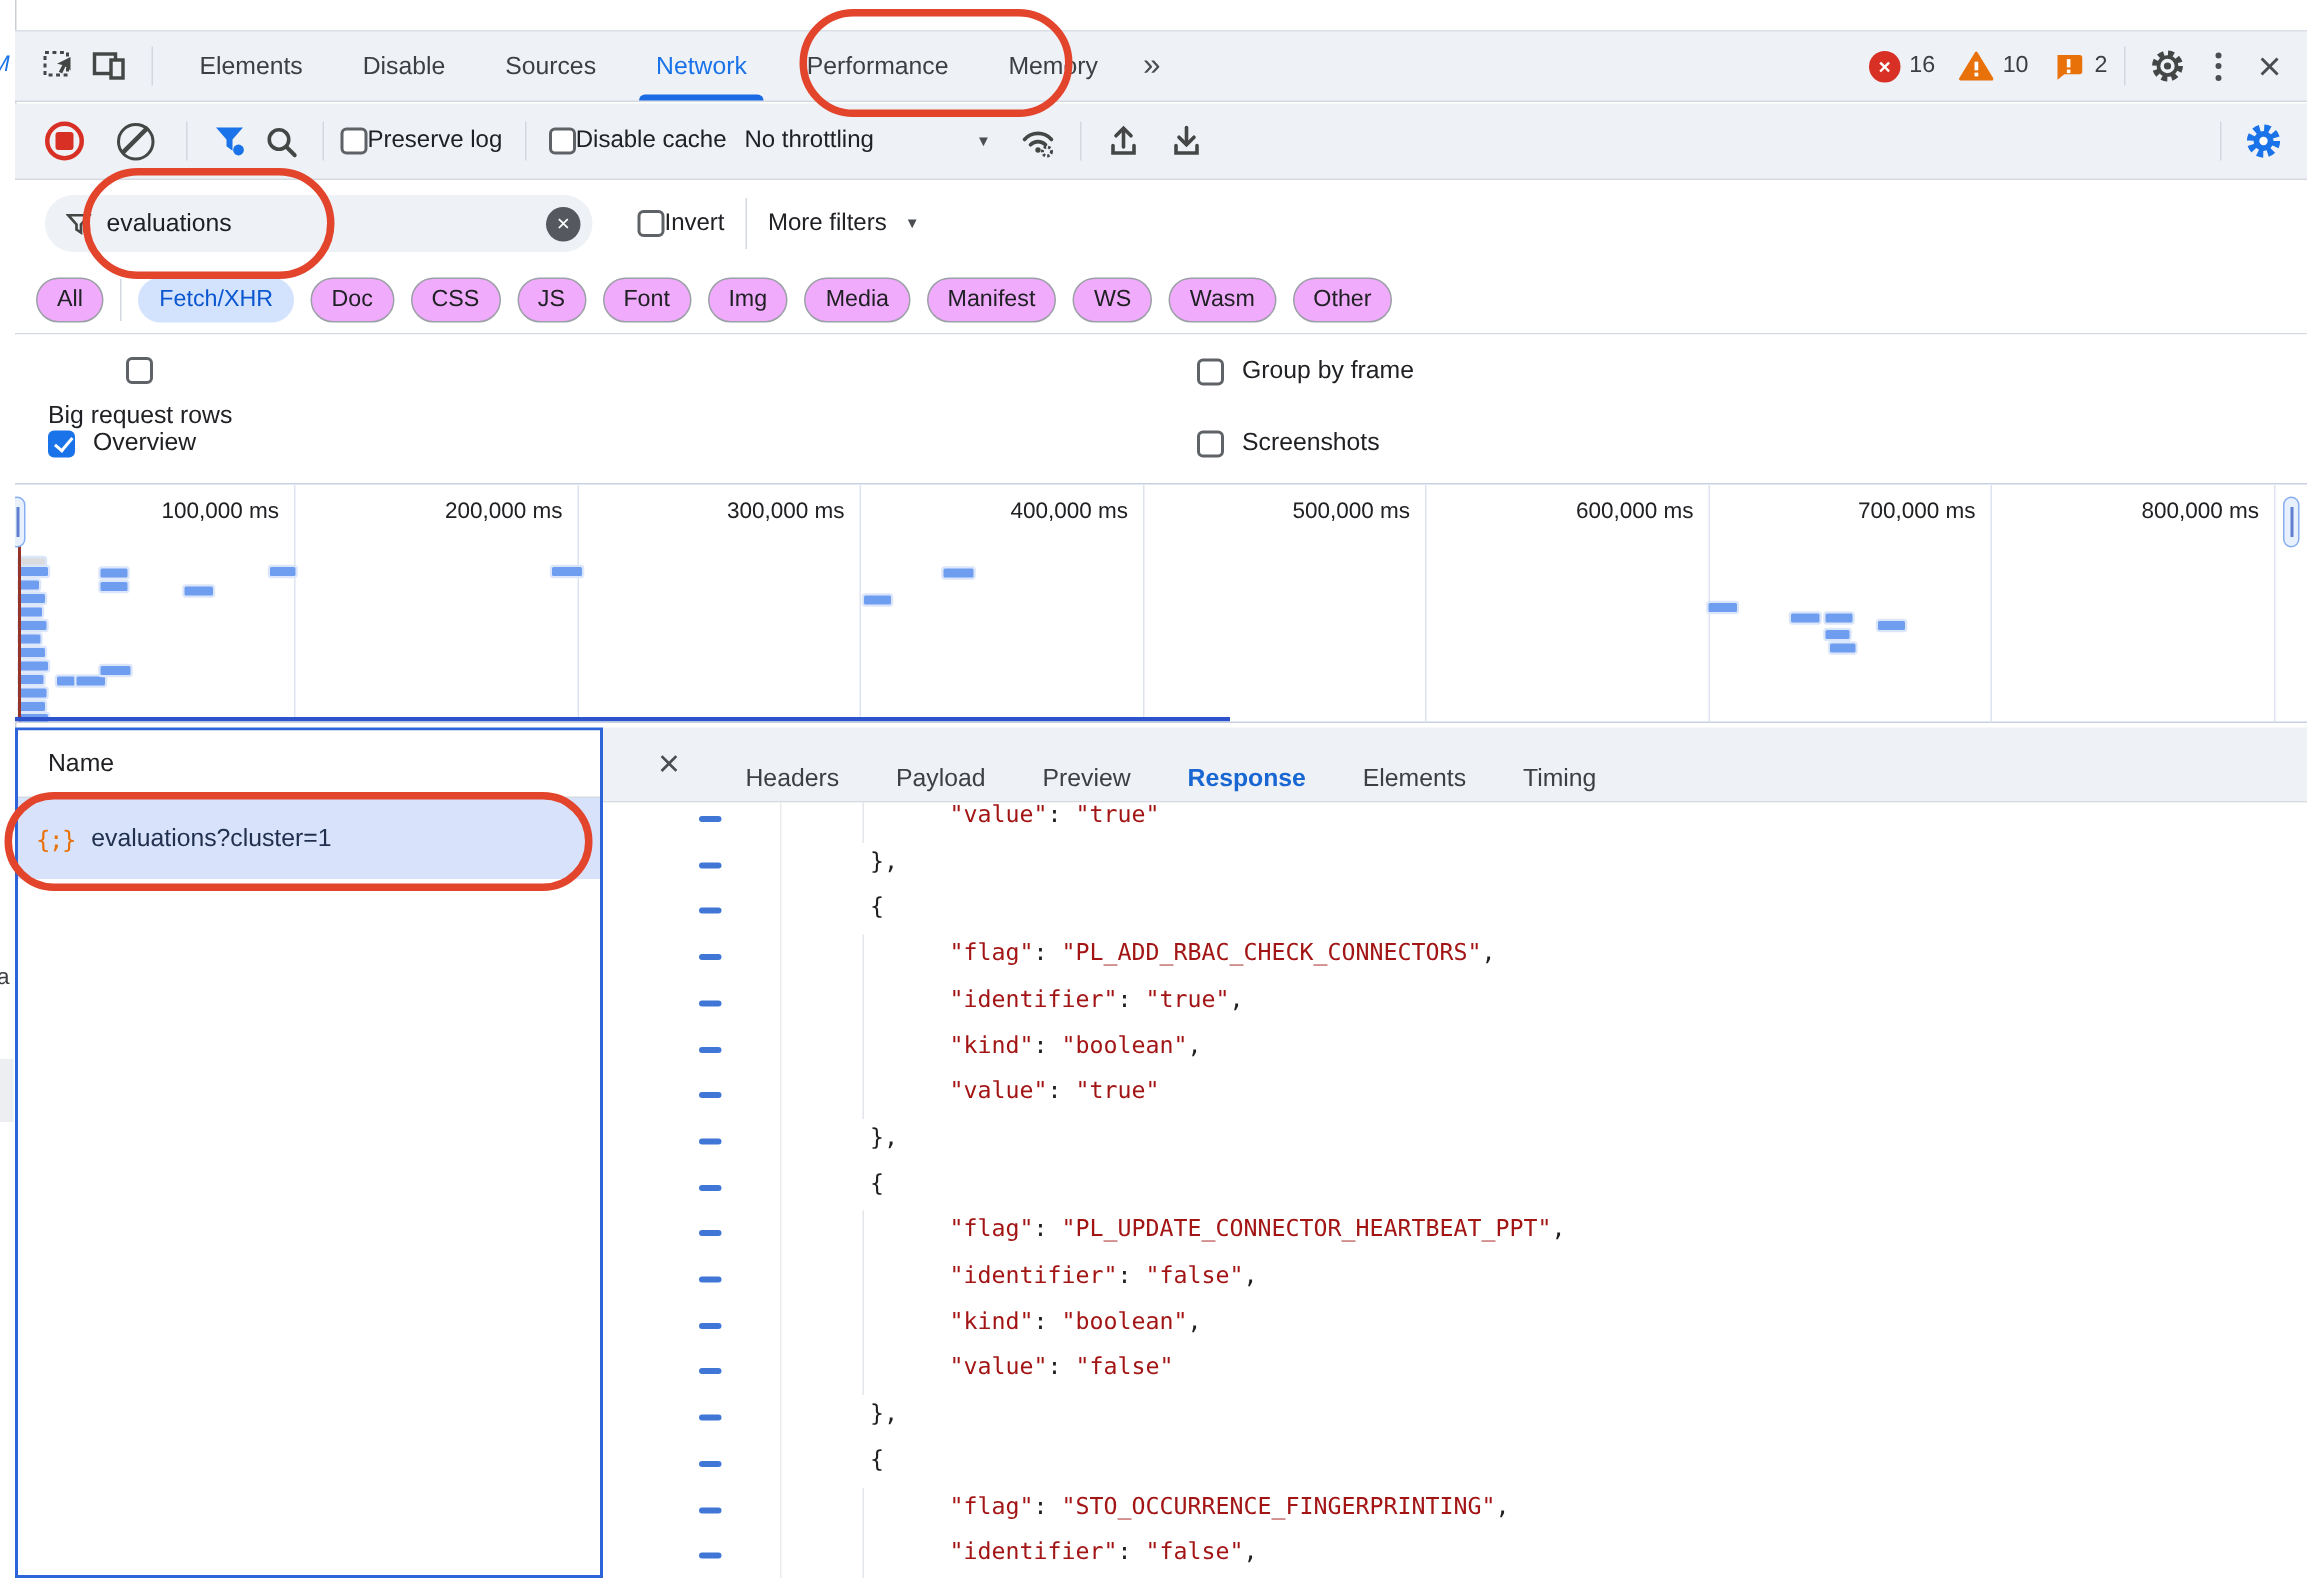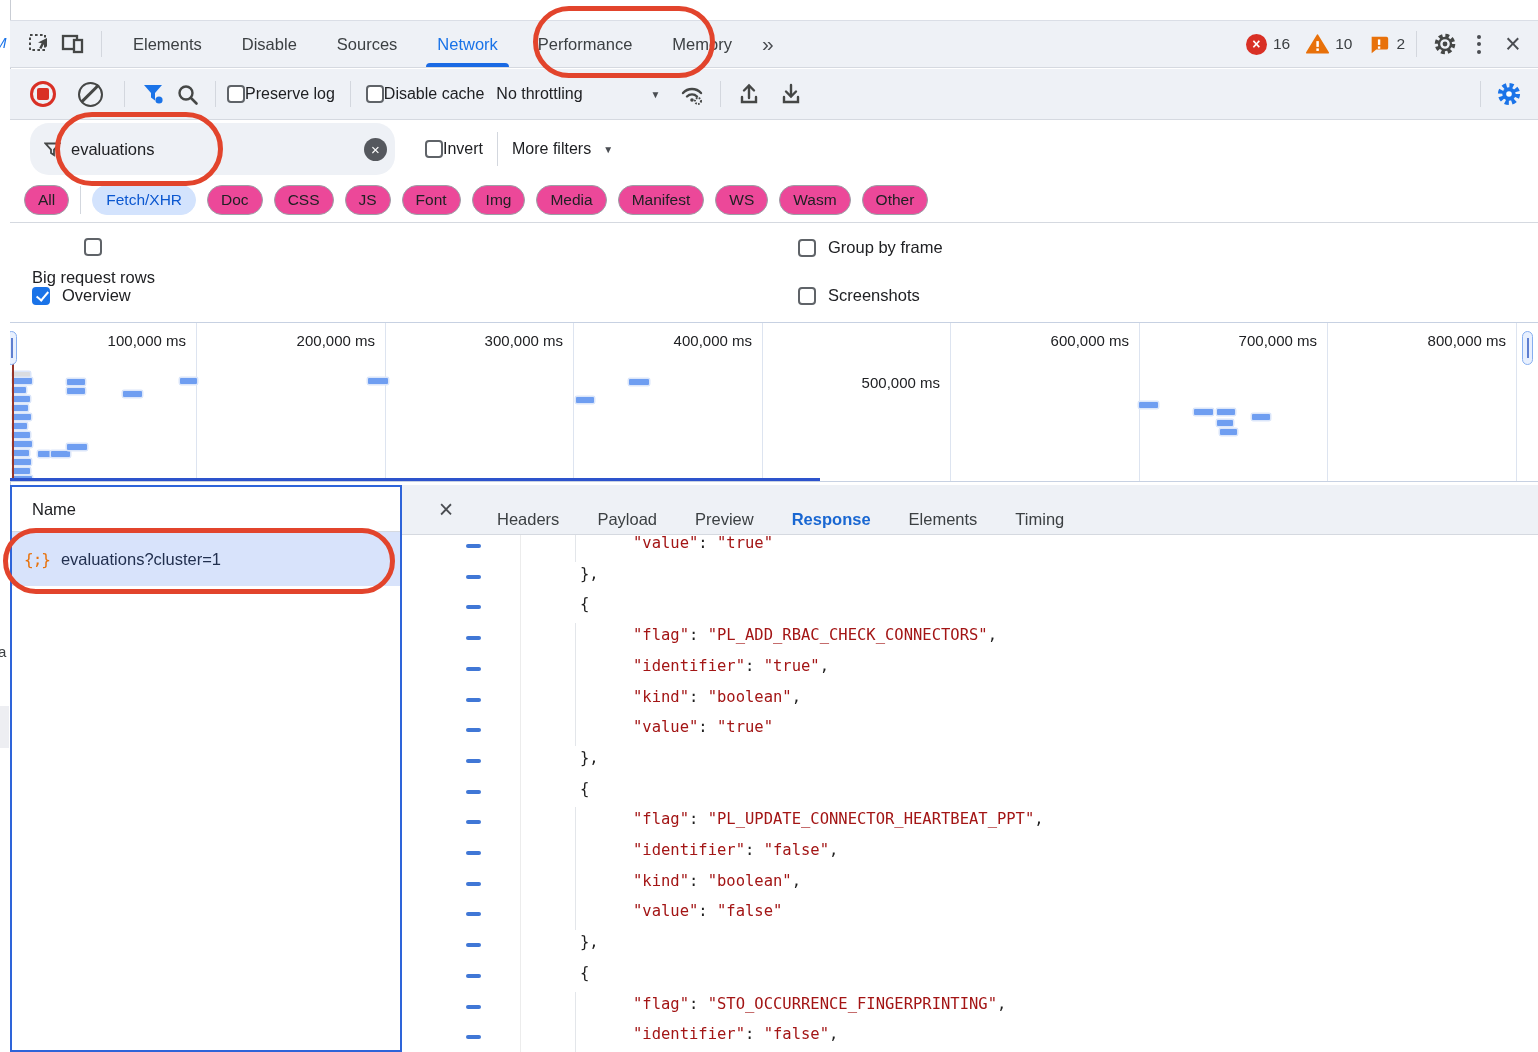--- a/index.html
+++ b/index.html
@@ -43,28 +43,28 @@
   .tb-label { font-size:16px; color:#202124; white-space:nowrap; }
   .cb { flex:none; width:18px; height:18px; border:2px solid #5f6368; border-radius:4px; background:#fff; position:relative; }
   .cb.checked { background:#1a73e8; border-color:#1a73e8; }
   .cb.checked::after { content:""; position:absolute; left:4.5px; top:0.5px; width:5px; height:10px; border:solid #fff; border-width:0 2.6px 2.6px 0; transform:rotate(40deg); }
   .cb-wrap { display:flex; align-items:center; }
   .caret { font-size:10px; color:#4a4d52; margin-left:12px; }
   .throttle { display:flex; align-items:center; margin-left:12px; }
 
   
   .filter-row { top:120px; height:58px; background:#fff; padding-left:20px; }
-  .filter-pill { width:365px; height:52px; border-radius:19px; background:#eef1f6; display:flex; align-items:center; padding:0 8px 0 14px; }
+  .filter-pill { width:365px; height:38px; border-radius:19px; background:#eef1f6; display:flex; align-items:center; padding:0 8px 0 14px; }
   .filter-input { flex:1; border:none; outline:none; background:transparent; font-size:16.5px; color:#202124; font-family:"Liberation Sans",sans-serif; margin-left:10px; }
   .clear-circ { flex:none; width:23px; height:23px; border-radius:50%; background:#55585e; color:#fff; font-size:15px; display:flex; align-items:center; justify-content:center; line-height:1; }
 
   
   .chips-row { top:178px; height:45px; background:#fff; border-bottom:1px solid #d5d9e0; padding-left:14px; }
   #chips { display:flex; align-items:center; gap:11px; }
-  .chip { padding:5px 13px; border:1px solid #9aa0a6; border-radius:15px; font-size:15.5px; color:#202124; background:#ec4899; white-space:nowrap; }
+  .chip { padding:5px 13px; border:1px solid #9aa0a6; border-radius:15px; font-size:15.5px; color:#202124; background:#f0abfc; white-space:nowrap; }
   .chip.selected { background:#d3e3fd; border-color:#d3e3fd; color:#0b57d0; }
   .chip-div { width:1px; height:28px; background:#d3d7de; }
 
   
   .options { position:absolute; left:10px; right:0; top:223px; height:99px; background:#fff; }
   .opt { position:absolute; display:flex; align-items:center; gap:12px; font-size:16.5px; color:#202124; }
 
   
   .overview { position:absolute; left:10px; top:322px; width:1528px; height:160px; background:#fff; border-top:1px solid #c7d1e2; border-bottom:1px solid #c7d1e2; overflow:hidden; }
   .gridline { position:absolute; top:0; bottom:0; width:1px; background:#dde4f0; }
@@ -304,21 +304,21 @@
   <div class="overview" id="overview">
       <div class="gridline" style="left: 186px;"></div>
       <div class="tick-label" style="left: 26px;">100,000 ms</div>
       <div class="gridline" style="left: 375px;"></div>
       <div class="tick-label" style="left: 215px;">200,000 ms</div>
       <div class="gridline" style="left: 563px;"></div>
       <div class="tick-label" style="left: 403px;">300,000 ms</div>
       <div class="gridline" style="left: 752px;"></div>
       <div class="tick-label" style="left: 592px;">400,000 ms</div>
       <div class="gridline" style="left: 940px;"></div>
-      <div class="tick-label" style="left: 780px; margin-top: 42px;">500,000 ms</div>
+      <div class="tick-label" style="left: 780px;">500,000 ms</div>
       <div class="gridline" style="left: 1129px;"></div>
       <div class="tick-label" style="left: 969px;">600,000 ms</div>
       <div class="gridline" style="left: 1317px;"></div>
       <div class="tick-label" style="left: 1157px;">700,000 ms</div>
       <div class="gridline" style="left: 1506px;"></div>
       <div class="tick-label" style="left: 1346px;">800,000 ms</div>
       <div class="ov-bar" style="left: 3px; top: 49px; width: 17px; height: 5px; background: rgb(218, 220, 224);"></div>
       <div class="ov-bar" style="left: 3px; top: 55px; width: 19px; height: 6px; background: rgb(111, 158, 241);"></div>
       <div class="ov-bar" style="left: 3px; top: 64px; width: 13px; height: 6px; background: rgb(111, 158, 241);"></div>
       <div class="ov-bar" style="left: 3px; top: 73px; width: 17px; height: 6px; background: rgb(111, 158, 241);"></div>

